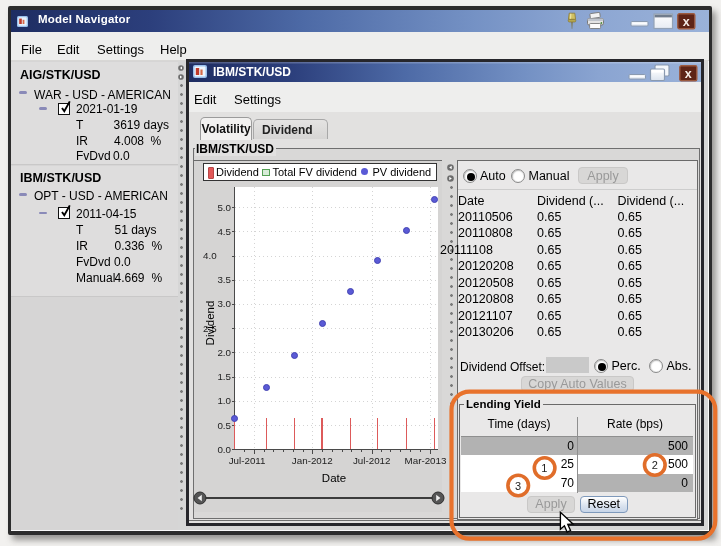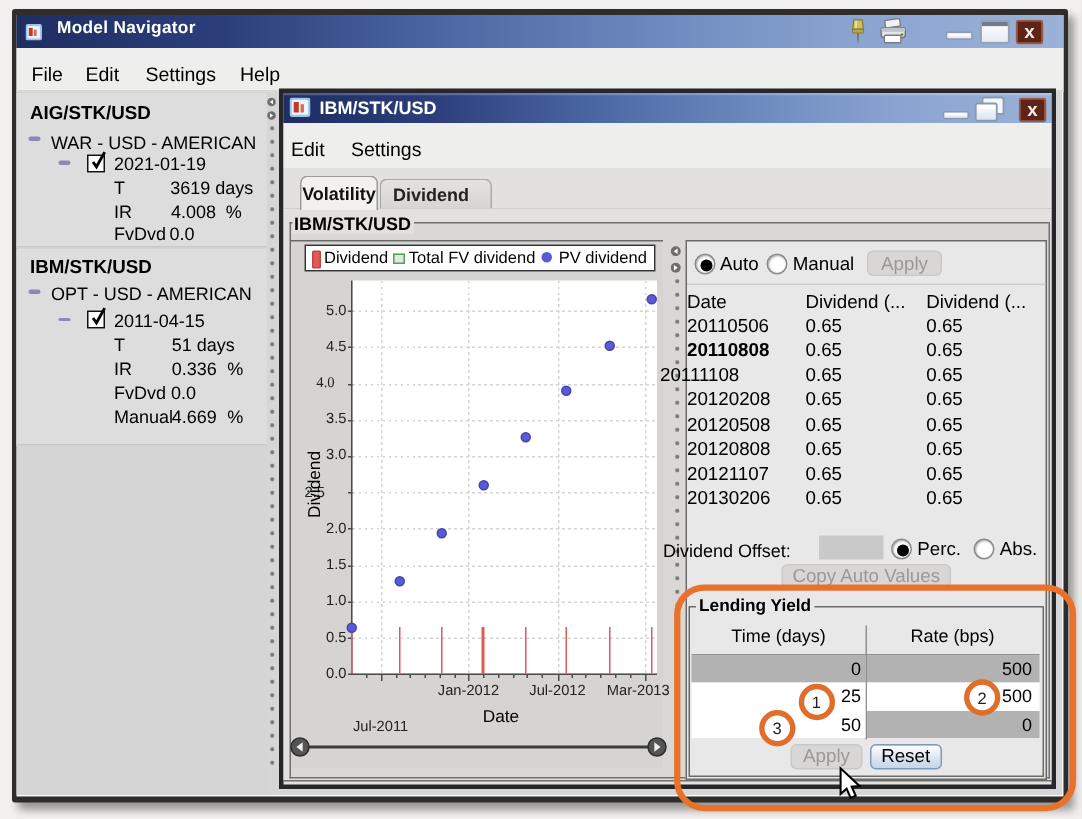--- a/index.html
+++ b/index.html
@@ -229,31 +229,31 @@
 <div class="abs gridh" style="left:235px;top:328.1px;width:203px;"></div>
 <div class="abs ticklab" style="left:203px;top:322.6px;width:28px;text-align:left;">2.5</div>
 <div class="abs" style="left:231.5px;top:328.1px;width:3.5px;height:1px;background:#4a4a4a;"></div>
 <div class="abs gridh" style="left:235px;top:303.9px;width:203px;"></div>
 <div class="abs ticklab" style="left:203px;top:298.4px;width:28px;text-align:right;">3.0</div>
 <div class="abs" style="left:231.5px;top:303.9px;width:3.5px;height:1px;background:#4a4a4a;"></div>
 <div class="abs gridh" style="left:235px;top:279.7px;width:203px;"></div>
 <div class="abs ticklab" style="left:203px;top:274.2px;width:28px;text-align:right;">3.5</div>
 <div class="abs" style="left:231.5px;top:279.7px;width:3.5px;height:1px;background:#4a4a4a;"></div>
 <div class="abs gridh" style="left:235px;top:255.5px;width:203px;"></div>
-<div class="abs ticklab" style="left:203px;top:250.0px;width:28px;text-align:center;font-family:Liberation Serif, serif;">4.0</div>
+<div class="abs ticklab" style="left:203px;top:250.0px;width:28px;text-align:left;">4.0</div>
 <div class="abs" style="left:231.5px;top:255.5px;width:3.5px;height:1px;background:#4a4a4a;"></div>
 <div class="abs gridh" style="left:235px;top:231.3px;width:203px;"></div>
 <div class="abs ticklab" style="left:203px;top:225.8px;width:28px;text-align:right;">4.5</div>
 <div class="abs" style="left:231.5px;top:231.3px;width:3.5px;height:1px;background:#4a4a4a;"></div>
 <div class="abs gridh" style="left:235px;top:207.1px;width:203px;"></div>
 <div class="abs ticklab" style="left:203px;top:201.6px;width:28px;text-align:right;">5.0</div>
 <div class="abs" style="left:231.5px;top:207.1px;width:3.5px;height:1px;background:#4a4a4a;"></div>
 <div class="abs gridv" style="left:253.7px;top:187px;height:262px;"></div>
 <div class="abs" style="left:253.7px;top:449.5px;width:1px;height:4px;background:#4a4a4a;"></div>
-<div class="abs ticklab" style="left:228.7px;top:479px;width:50px;text-align:center;">Jul-2011</div>
+<div class="abs ticklab" style="left:228.7px;top:455px;width:50px;text-align:left;">Jul-2011</div>
 <div class="abs gridv" style="left:312.3px;top:187px;height:262px;"></div>
 <div class="abs" style="left:312.3px;top:449.5px;width:1px;height:4px;background:#4a4a4a;"></div>
 <div class="abs ticklab" style="left:287.3px;top:455px;width:50px;text-align:center;">Jan-2012</div>
 <div class="abs gridv" style="left:371.7px;top:187px;height:262px;"></div>
 <div class="abs" style="left:371.7px;top:449.5px;width:1px;height:4px;background:#4a4a4a;"></div>
 <div class="abs ticklab" style="left:346.7px;top:455px;width:50px;text-align:center;">Jul-2012</div>
 <div class="abs gridv" style="left:430.4px;top:187px;height:262px;"></div>
 <div class="abs" style="left:430.4px;top:449.5px;width:1px;height:4px;background:#4a4a4a;"></div>
 <div class="abs ticklab" style="left:400.5px;top:455px;width:50px;text-align:center;">Mar-2013</div>
 <div class="abs" style="left:243.9px;top:449.5px;width:1px;height:2.5px;background:#4a4a4a;"></div>
@@ -325,42 +325,42 @@
 <div class="abs radio" style="left:511px;top:169px;"></div>
 <div class="abs t125" style="left:528.5px;top:169px;">Manual</div>
 <div class="abs btn-dis" style="left:578px;top:167px;width:50px;height:17px;line-height:16px;">Apply</div>
 <div class="abs" style="left:458px;top:189px;width:239px;height:1px;background:#cdcdcd;"></div>
 <div class="abs t125" style="left:458px;top:193.5px;">Date</div>
 <div class="abs t125" style="left:537px;top:193.5px;">Dividend (...</div>
 <div class="abs t125" style="left:617.5px;top:193.5px;">Dividend (...</div>
 <div class="abs t125" style="left:458px;top:210.0px;">20110506</div>
 <div class="abs t125" style="left:537px;top:210.0px;">0.65</div>
 <div class="abs t125" style="left:617.5px;top:210.0px;">0.65</div>
-<div class="abs t125" style="left:458px;top:226.4px;font-weight:bold;">20110808</div>
+<div class="abs t125" style="left:458px;top:226.4px;">20110808</div>
 <div class="abs t125" style="left:537px;top:226.4px;">0.65</div>
 <div class="abs t125" style="left:617.5px;top:226.4px;">0.65</div>
 <div class="abs t125" style="left:440px;top:242.8px;">20111108</div>
 <div class="abs t125" style="left:537px;top:242.8px;">0.65</div>
 <div class="abs t125" style="left:617.5px;top:242.8px;">0.65</div>
 <div class="abs t125" style="left:458px;top:259.2px;">20120208</div>
 <div class="abs t125" style="left:537px;top:259.2px;">0.65</div>
 <div class="abs t125" style="left:617.5px;top:259.2px;">0.65</div>
 <div class="abs t125" style="left:458px;top:275.6px;">20120508</div>
 <div class="abs t125" style="left:537px;top:275.6px;">0.65</div>
 <div class="abs t125" style="left:617.5px;top:275.6px;">0.65</div>
 <div class="abs t125" style="left:458px;top:292.1px;">20120808</div>
 <div class="abs t125" style="left:537px;top:292.1px;">0.65</div>
 <div class="abs t125" style="left:617.5px;top:292.1px;">0.65</div>
 <div class="abs t125" style="left:458px;top:308.6px;">20121107</div>
 <div class="abs t125" style="left:537px;top:308.6px;">0.65</div>
 <div class="abs t125" style="left:617.5px;top:308.6px;">0.65</div>
 <div class="abs t125" style="left:458px;top:325.1px;">20130206</div>
 <div class="abs t125" style="left:537px;top:325.1px;">0.65</div>
 <div class="abs t125" style="left:617.5px;top:325.1px;">0.65</div>
-<div class="abs" style="left:442px;top:359.5px;font-size:12px;">Dividend Offset:</div>
+<div class="abs" style="left:460px;top:359.5px;font-size:12px;">Dividend Offset:</div>
 <div class="abs" style="left:546px;top:357px;width:43px;height:16px;background:#c9c9c9;"></div>
 <div class="abs radio sel" style="left:594px;top:358.5px;"></div>
 <div class="abs t125" style="left:611.5px;top:359px;">Perc.</div>
 <div class="abs radio" style="left:648.5px;top:358.5px;"></div>
 <div class="abs t125" style="left:666.5px;top:359px;">Abs.</div>
 <div class="abs btn-dis" style="left:521px;top:376px;width:113px;height:16px;line-height:15px;">Copy Auto Values</div>
 
 <div class="abs" id="lygroup"></div>
 <div class="abs" style="left:460.5px;top:417px;width:117px;text-align:center;font-size:12px;">Time (days)</div>
 <div class="abs" style="left:577px;top:417px;width:116px;text-align:center;font-size:12px;">Rate (bps)</div>
@@ -369,21 +369,21 @@
 <div class="abs" style="left:460.5px;top:436.5px;width:116.5px;height:18.5px;background:#b2b2b2;"></div>
 <div class="abs" style="left:577.5px;top:436.5px;width:115px;height:18.5px;background:#b2b2b2;"></div>
 <div class="abs" style="left:460.5px;top:455.0px;width:116.5px;height:18.8px;background:#ffffff;"></div>
 <div class="abs" style="left:577.5px;top:455.0px;width:115px;height:18.8px;background:#ffffff;"></div>
 <div class="abs" style="left:460.5px;top:473.8px;width:116.5px;height:18.7px;background:#ffffff;"></div>
 <div class="abs" style="left:577.5px;top:473.8px;width:115px;height:18.7px;background:#b2b2b2;"></div>
 <div class="abs t12r" style="left:500px;top:436.5px;width:74px;line-height:18.5px;">0</div>
 <div class="abs t12r" style="left:618px;top:436.5px;width:70px;line-height:18.5px;">500</div>
 <div class="abs t12r" style="left:500px;top:455.0px;width:74px;line-height:18.8px;">25</div>
 <div class="abs t12r" style="left:618px;top:455.0px;width:70px;line-height:18.8px;">500</div>
-<div class="abs t12r" style="left:500px;top:473.8px;width:74px;line-height:18.7px;">50</div>
+<div class="abs t12r" style="left:500px;top:473.8px;width:74px;line-height:18.7px;">70</div>
 <div class="abs t12r" style="left:618px;top:473.8px;width:70px;line-height:18.7px;">0</div>
 <div class="abs btn-dis" style="left:527px;top:496px;width:48px;height:16.5px;line-height:15px;">Apply</div>
 <div class="abs btn-en" style="left:579.5px;top:495.5px;width:48.5px;height:17.5px;line-height:15px;">Reset</div>
 <div class="abs" style="left:464px;top:398px;background:#e9e8e8;padding:0 2px;font-size:11.5px;font-weight:bold;">Lending Yield</div>
 
 <svg class="abs" id="overlay" width="721" height="546" viewBox="0 0 721 546" style="left:0;top:0;pointer-events:none;">
 <rect x="451.5" y="391.7" width="263.8" height="147" rx="18" fill="none" stroke="#e8722c" stroke-width="4.2"></rect>
 <g stroke="#e06d2a" stroke-width="3.6" fill="#fff">
  <circle cx="544.6" cy="468" r="10.3"></circle>
  <circle cx="654.8" cy="465" r="10.3"></circle>

